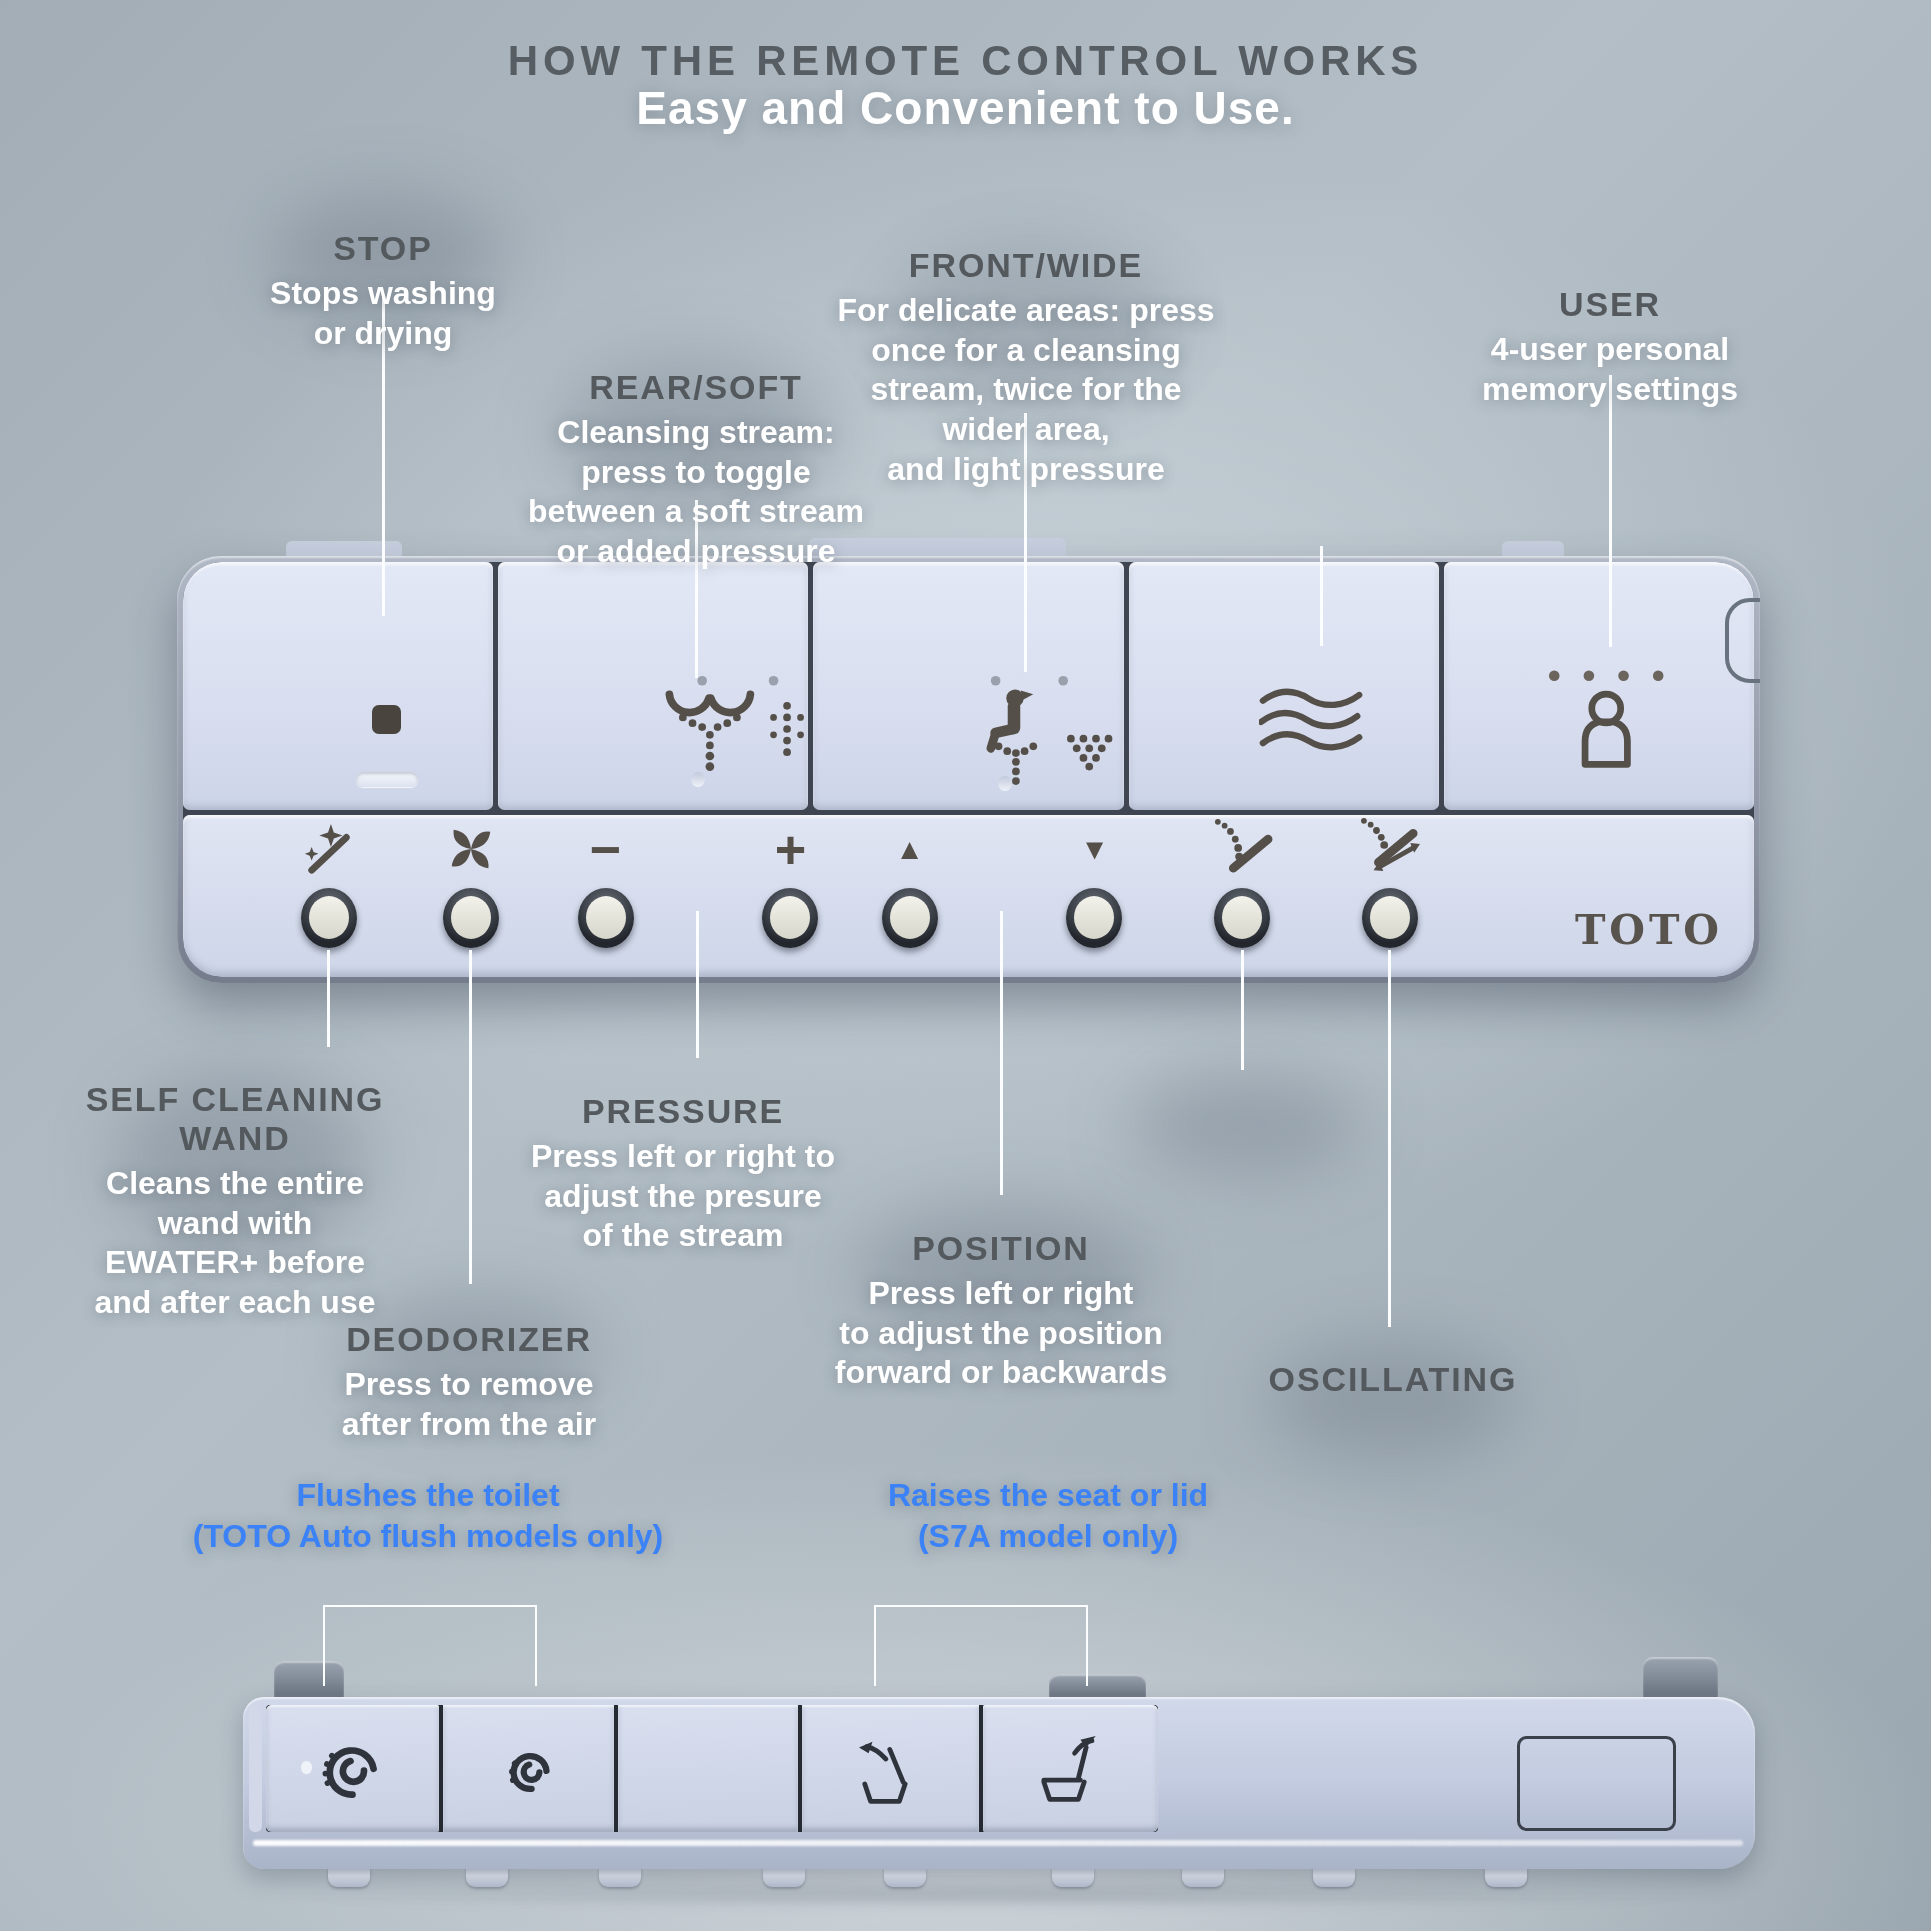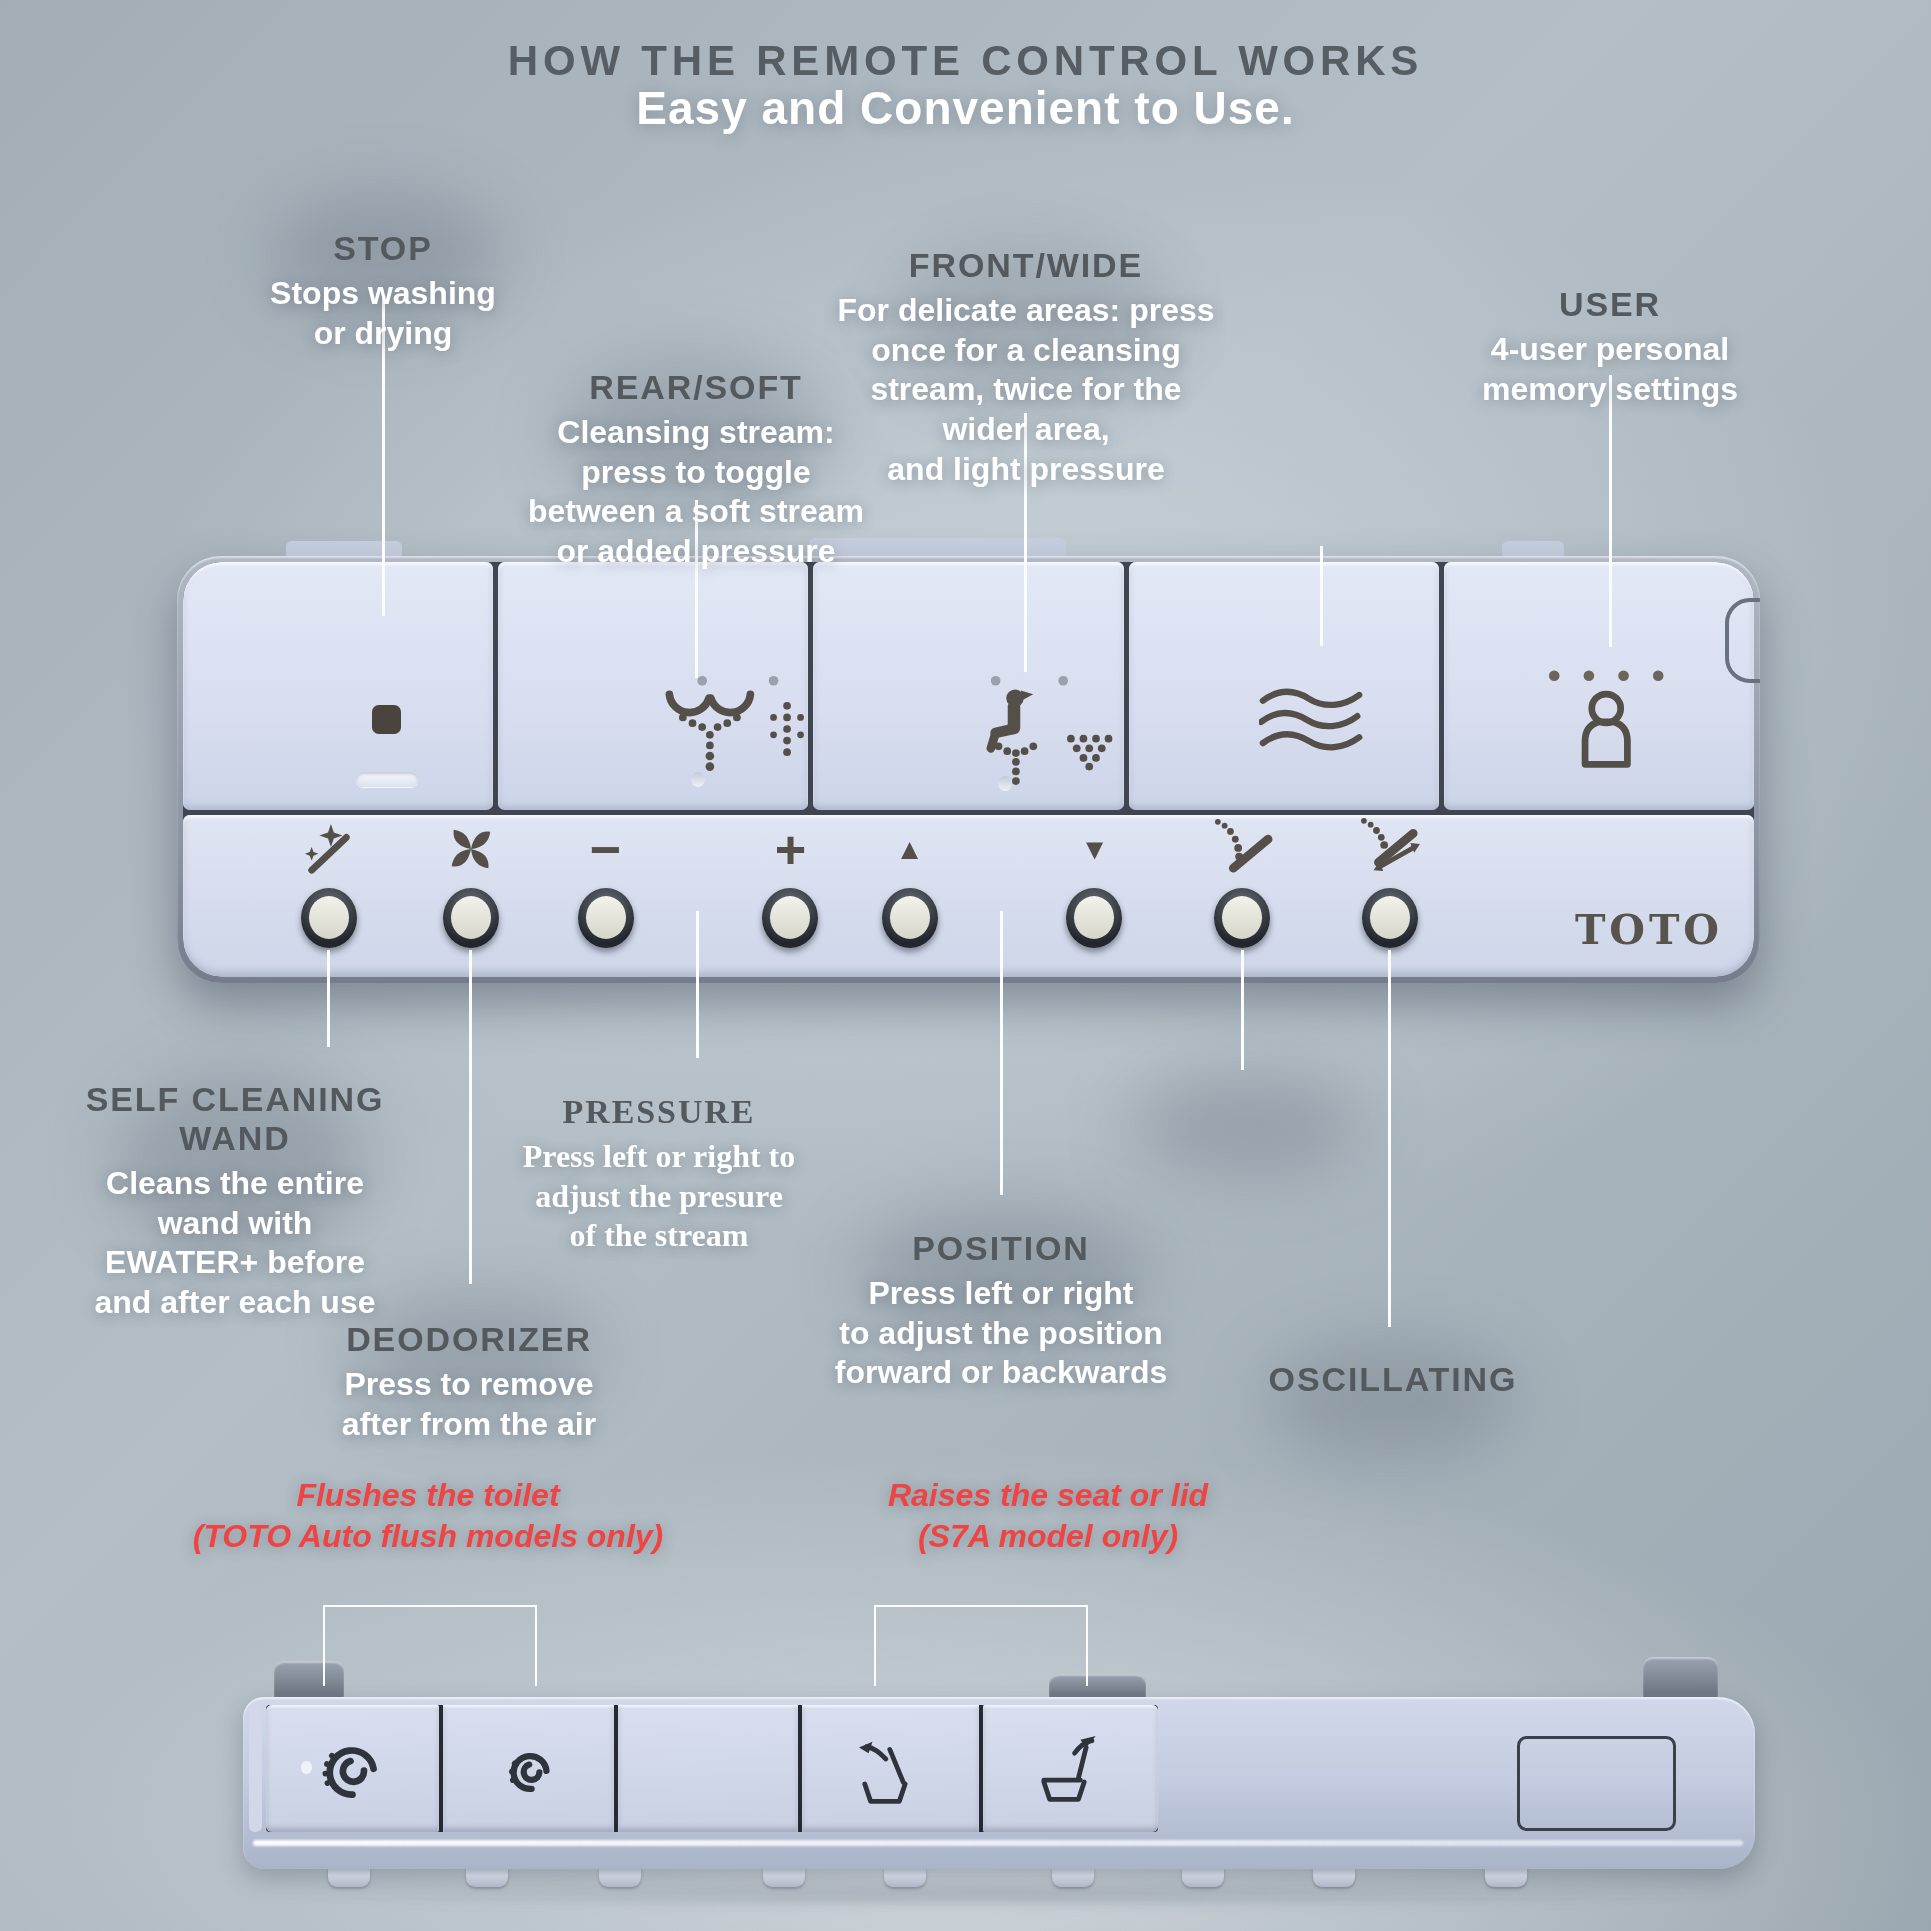--- a/index.html
+++ b/index.html
@@ -22,22 +22,22 @@
 
   .co{position:absolute;transform:translateX(-50%);text-align:center;z-index:6;width:502px;margin-top:28px;}
   .co-h{font-weight:700;font-size:34px;letter-spacing:1.9px;color:#54595e;white-space:pre-line;line-height:1.15;}
   .co-d{margin-top:5.8px;font-weight:700;font-size:32px;color:#ffffff;line-height:1.24;white-space:pre-line;
     text-shadow:0 1.9px 13.5px rgba(70,80,92,.4);}
 
   .vline{position:absolute;width:2.9px;background:#fcfdfe;z-index:5;}
   .bracket{position:absolute;border:2.9px solid #fcfdfe;border-bottom:none;z-index:5;}
 
   .side-label{position:absolute;transform:translateX(-50%);text-align:center;z-index:6;width:618px;
-    font-weight:700;font-size:32px;color:#ef4444;line-height:1.28;white-space:pre-line;
-    text-shadow:0 1.9px 13.5px rgba(70,80,92,.4);font-style:italic;}
+    font-weight:700;font-size:32px;color:#3b82f6;line-height:1.28;white-space:pre-line;
+    text-shadow:0 1.9px 13.5px rgba(70,80,92,.4);}
 
   
   .remote{position:absolute;left:177px;top:556px;width:1583px;height:427px;z-index:3;
     background:linear-gradient(180deg,#b0b8c6 0%,#8a92a1 70%,#757d8c 100%);
     border-radius:44px;overflow:hidden;
     box-shadow:0 21px 46px rgba(42,52,68,.38), inset 0 1.9px 1.9px rgba(255,255,255,.55);}
   .rt-rows{position:absolute;left:5.8px;top:5.8px;right:5.8px;bottom:5.8px;background:#3f4651;border-radius:39px;
     display:flex;flex-direction:column;gap:4.8px;overflow:hidden;}
   .rt-row1{display:flex;gap:4.8px;height:248px;}
   .bigbtn{flex:1;background:linear-gradient(180deg,#e3e8f6 0%,#d8deef 60%,#ccd4e8 100%);
@@ -327,21 +327,21 @@
     <div class="co-d">Cleans the entire
 wand with
 EWATER+ before
 and after each use</div>
   </div>
   <div class="co" style="left:469px;top:1292px;">
     <div class="co-h">DEODORIZER</div>
     <div class="co-d">Press to remove
 after from the air</div>
   </div>
-  <div class="co" style="left:659px;top:1064px;font-family:Liberation Serif, serif;">
+  <div class="co" style="left:683px;top:1064px;">
     <div class="co-h">PRESSURE</div>
     <div class="co-d">Press left or right to
 adjust the presure
 of the stream</div>
   </div>
   <div class="co" style="left:1001px;top:1201px;">
     <div class="co-h">POSITION</div>
     <div class="co-d">Press left or right
 to adjust the position
 forward or backwards</div>

